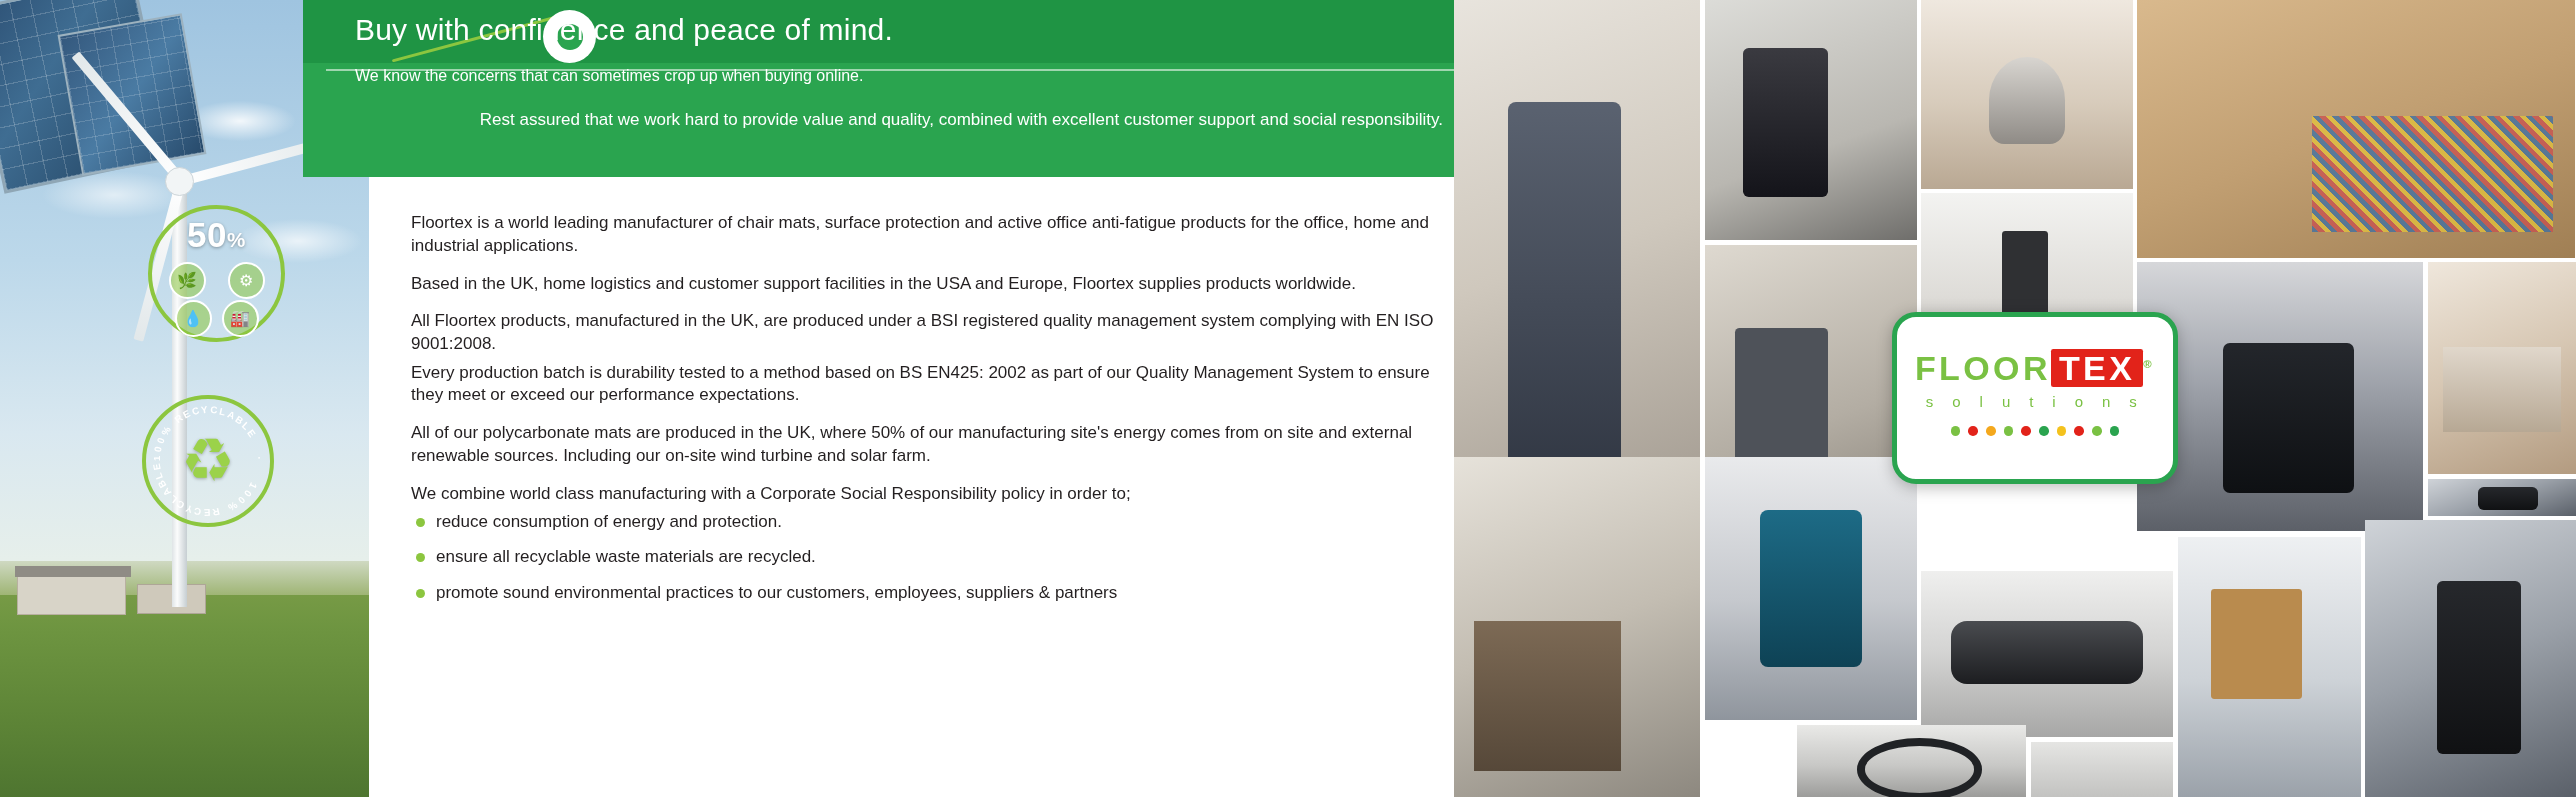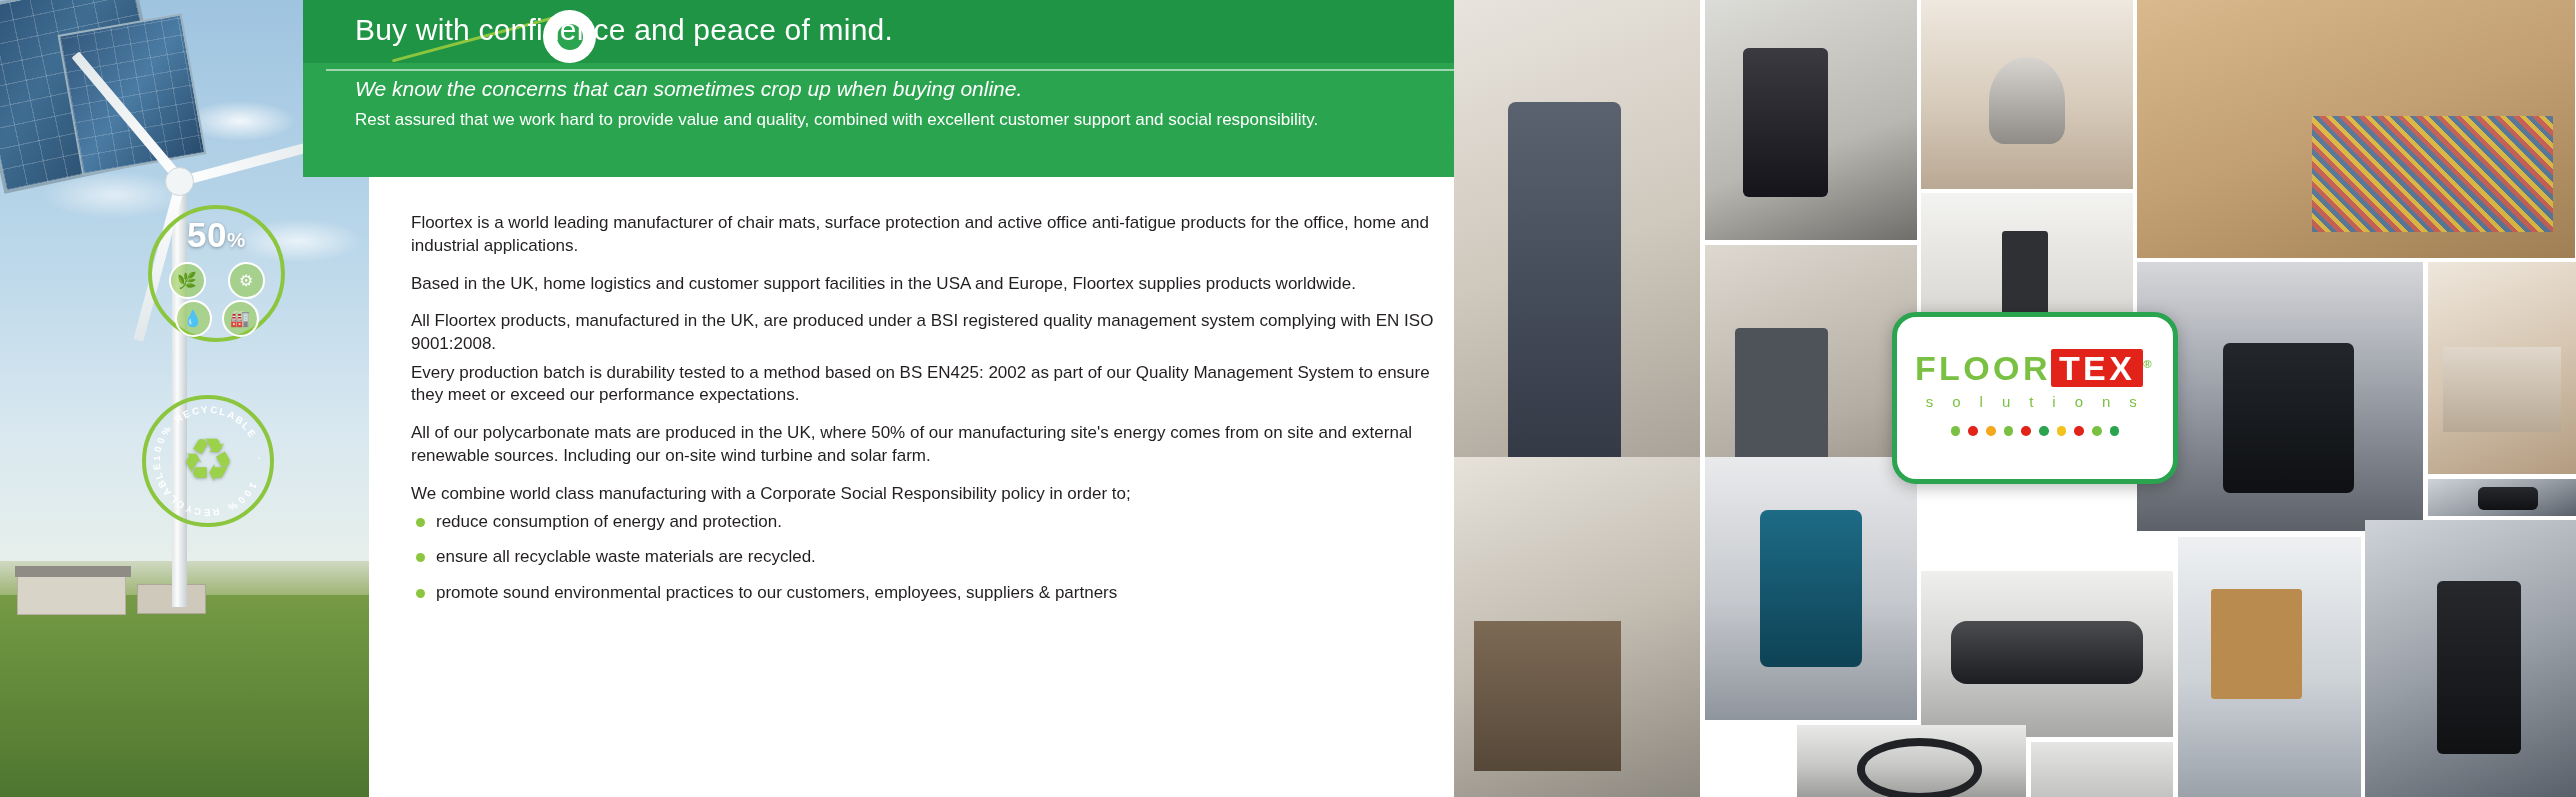--- a/index.html
+++ b/index.html
@@ -176,38 +176,38 @@
     font-size: 6.3px; letter-spacing: 1.7px; padding: 2.3px 0;
   }
 
   
   .banner {
     position: absolute; left: 303px; top: 0;
     width: 1231px; height: 177px;
     background: #2aa44f;
   }
   .banner-inner {
-    position: absolute; left: 0; top: 0; width: 100%; height: 100%;
+    position: absolute; left: 0; top: 0; width: 100%; height: 100%; text-align: right;
   }
   .banner-head {
     position: absolute; left: 0; top: 0; width: 100%; height: 63px;
     background: #1f9444;
   }
   .banner-title {
     position: absolute; left: 52px; top: 12.6px;
     color: #ffffff; font-size: 30px; font-weight: 400;
     letter-spacing: 0.2px;
   }
   .banner-rule {
     position: absolute; left: 23px; top: 69px; width: 1174px; height: 1.7px;
     background: rgba(255,255,255,.55);
   }
   .banner-lede {
-    position: absolute; left: 52px; top: 77px;
-    color: #ffffff; font-size: 21px; font-style: italic; font-weight: 400;
+    position: absolute; left: 52px; top: 67px;
+    color: #ffffff; font-size: 16px; font-weight: 400;
   }
   .banner-body {
     position: absolute; left: 52px; top: 109px; width: 1088px;
     color: #ffffff; font-size: 17px; line-height: 1.33;
   }
   .banner-dot-outer {
     position: absolute; left: 240px; top: 10.3px;
     width: 53px; height: 53px; border-radius: 50%;
     background: #ffffff;
   }

